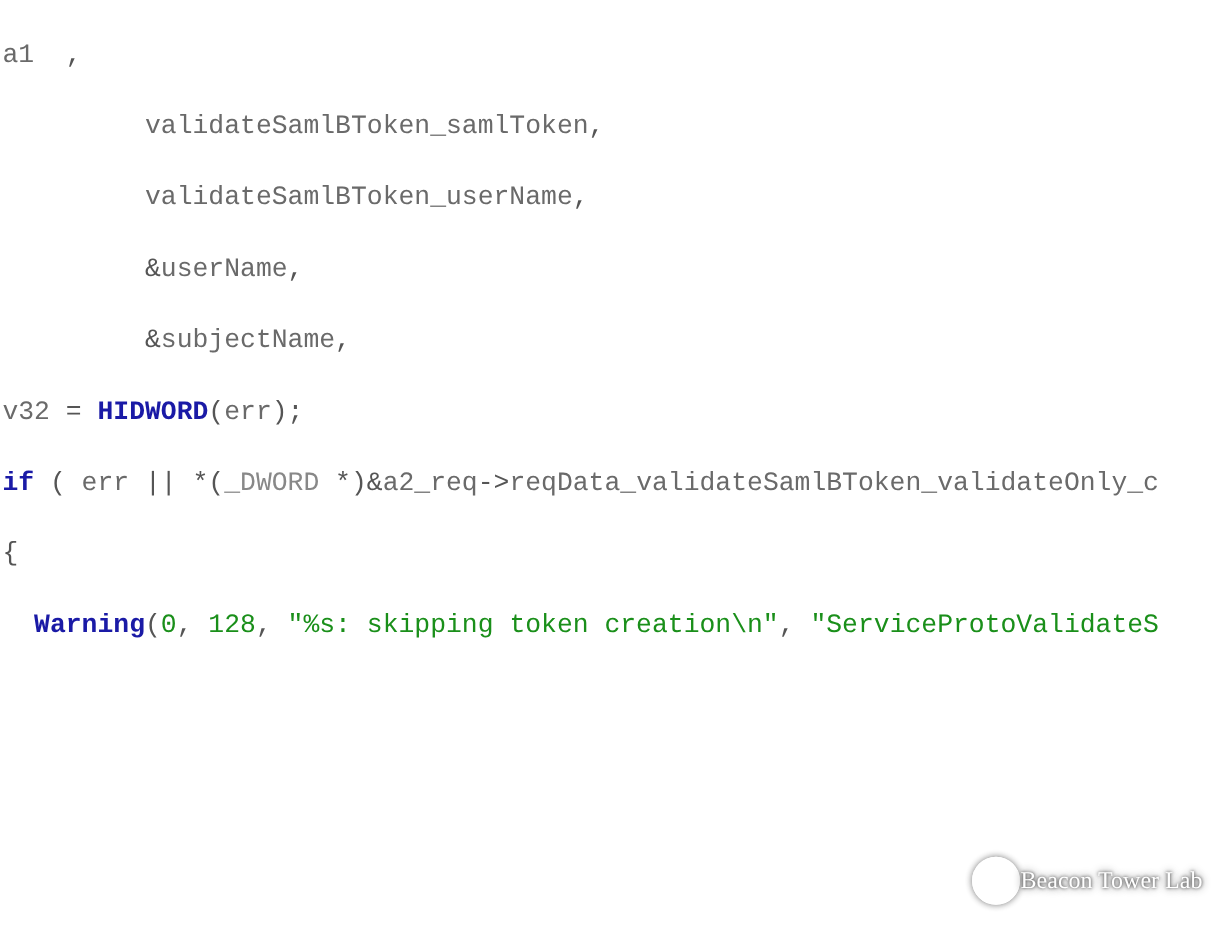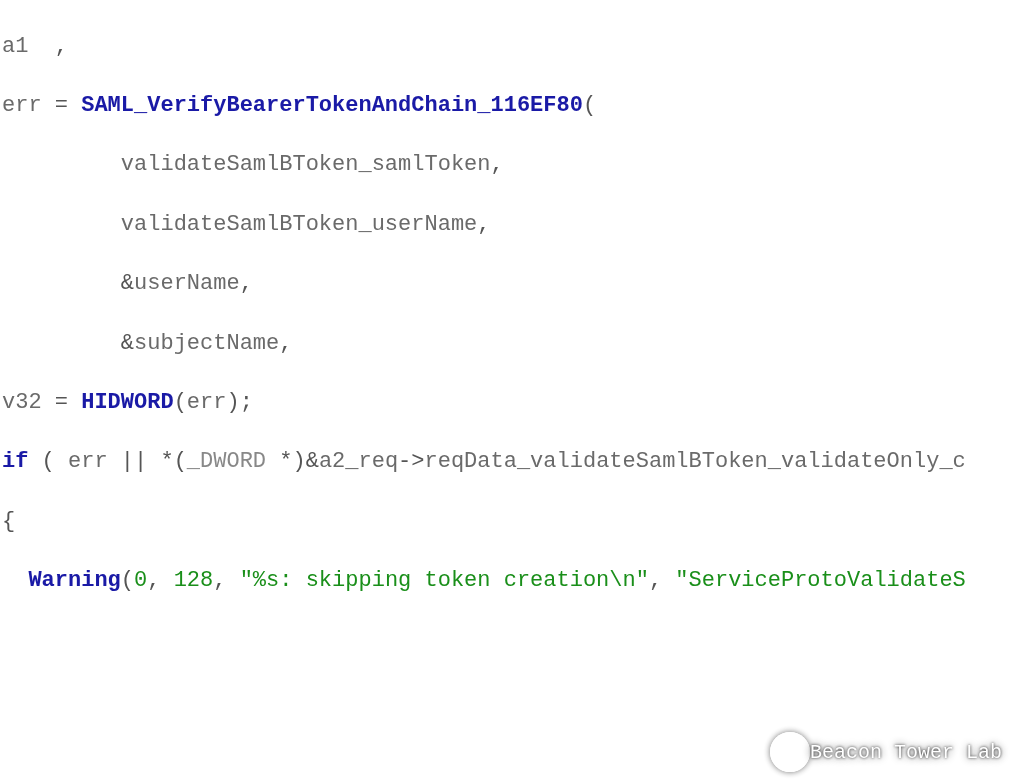--- a/index.html
+++ b/index.html
@@ -24,25 +24,25 @@
   .var  { color: #6a6a6a; }                       
   .fn   { color: #1a1aa6; font-weight: bold; }                       
   .str  { color: #1a8f1a; }                       
   .num  { color: #1a8f1a; }                       
   .op   { color: #555; }
   .braces { color: #555; }
   .macro { color: #888; }
   .watermark {
     position: absolute;
     right: 22px;
-    bottom: 10px;
+    bottom: 28px;
     display: flex;
     align-items: center;
     color: #fff;
-    font-family: Liberation Mono, monospace;
+    font-family: Liberation Serif, serif;
     font-size: 20px;
     text-shadow: 0 0 8px rgba(0,0,0,0.7), 0 0 3px rgba(0,0,0,0.9);
     opacity: 0.92;
   }
   .wm-logo {
     width: 36px;
     height: 36px;
     border-radius: 50%;
     border: 2px solid #fff;
     display: flex;
@@ -50,21 +50,20 @@
     justify-content: center;
     font-size: 16px;
     box-shadow: 0 0 6px rgba(0,0,0,0.6);
   }
 </style>
 </head>
 <body>
 
 <div class="code-area">
 <span class="line"><span class="var">a1</span><span class="op">  ,</span></span>
-<span class="line"><span class="var">err</span><span class="op"> = </span><span class="fn">SAML_VerifyBearerTokenAndChain_116EF80</span><span class="op">(</span></span>
 <span class="line">         <span class="var">validateSamlBToken_samlToken</span><span class="op">,</span></span>
 <span class="line">         <span class="var">validateSamlBToken_userName</span><span class="op">,</span></span>
 <span class="line">         <span class="op">&amp;</span><span class="var">userName</span><span class="op">,</span></span>
 <span class="line">         <span class="op">&amp;</span><span class="var">subjectName</span><span class="op">,</span></span>
 <span class="line"><span class="var">v32</span><span class="op"> = </span><span class="fn">HIDWORD</span><span class="op">(</span><span class="var">err</span><span class="op">);</span></span>
 <span class="line"><span class="kw">if</span><span class="op"> ( </span><span class="var">err</span><span class="op"> || *(</span><span class="macro">_DWORD</span><span class="op"> *)&amp;</span><span class="var">a2_req</span><span class="op">-&gt;</span><span class="var">reqData_validateSamlBToken_validateOnly_c</span></span>
 <span class="line"><span class="braces">{</span></span>
 <span class="line">  <span class="fn">Warning</span><span class="op">(</span><span class="num">0</span><span class="op">, </span><span class="num">128</span><span class="op">, </span><span class="str">"%s: skipping token creation\n"</span><span class="op">, </span><span class="str">"ServiceProtoValidateS</span></span>
 
 

